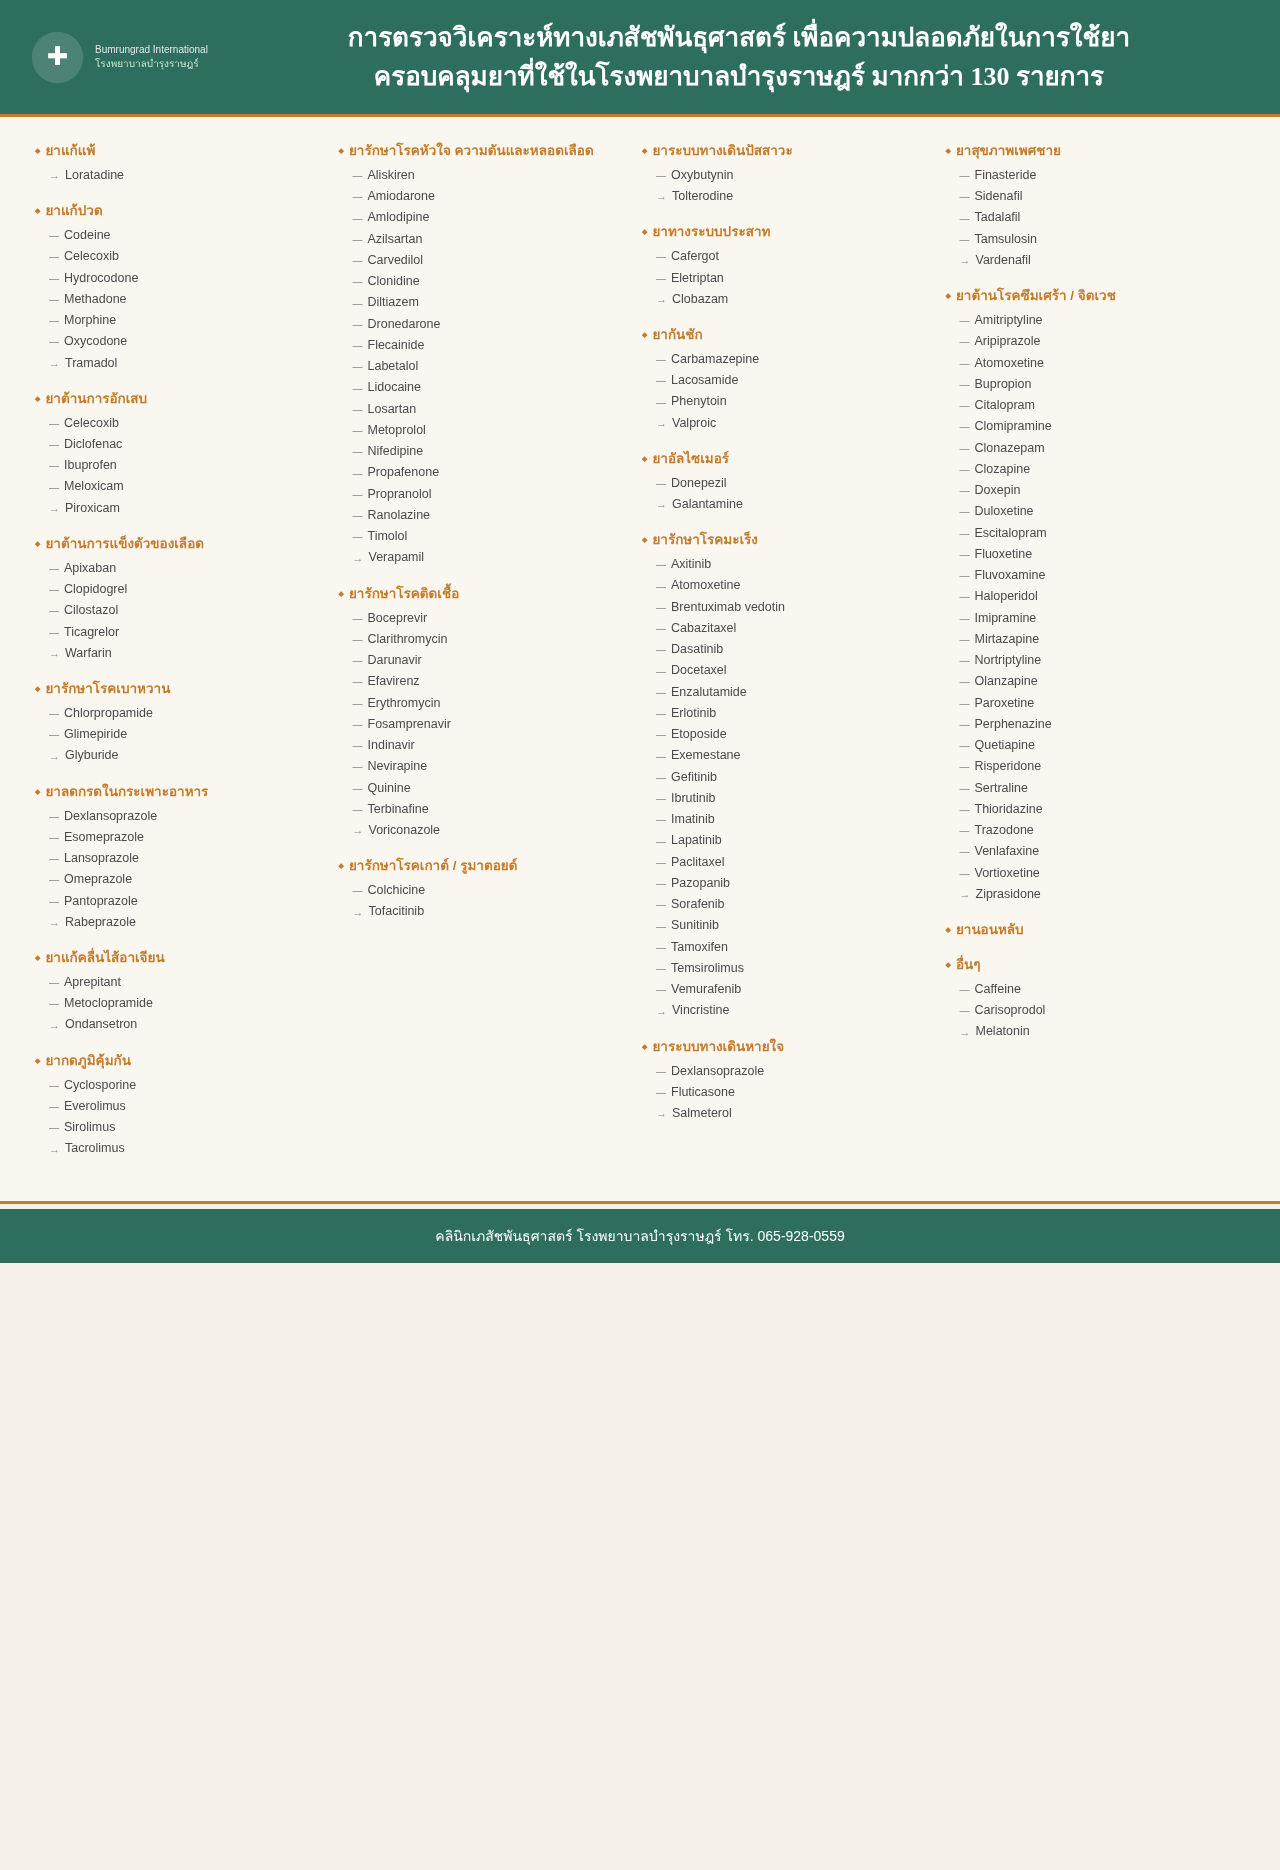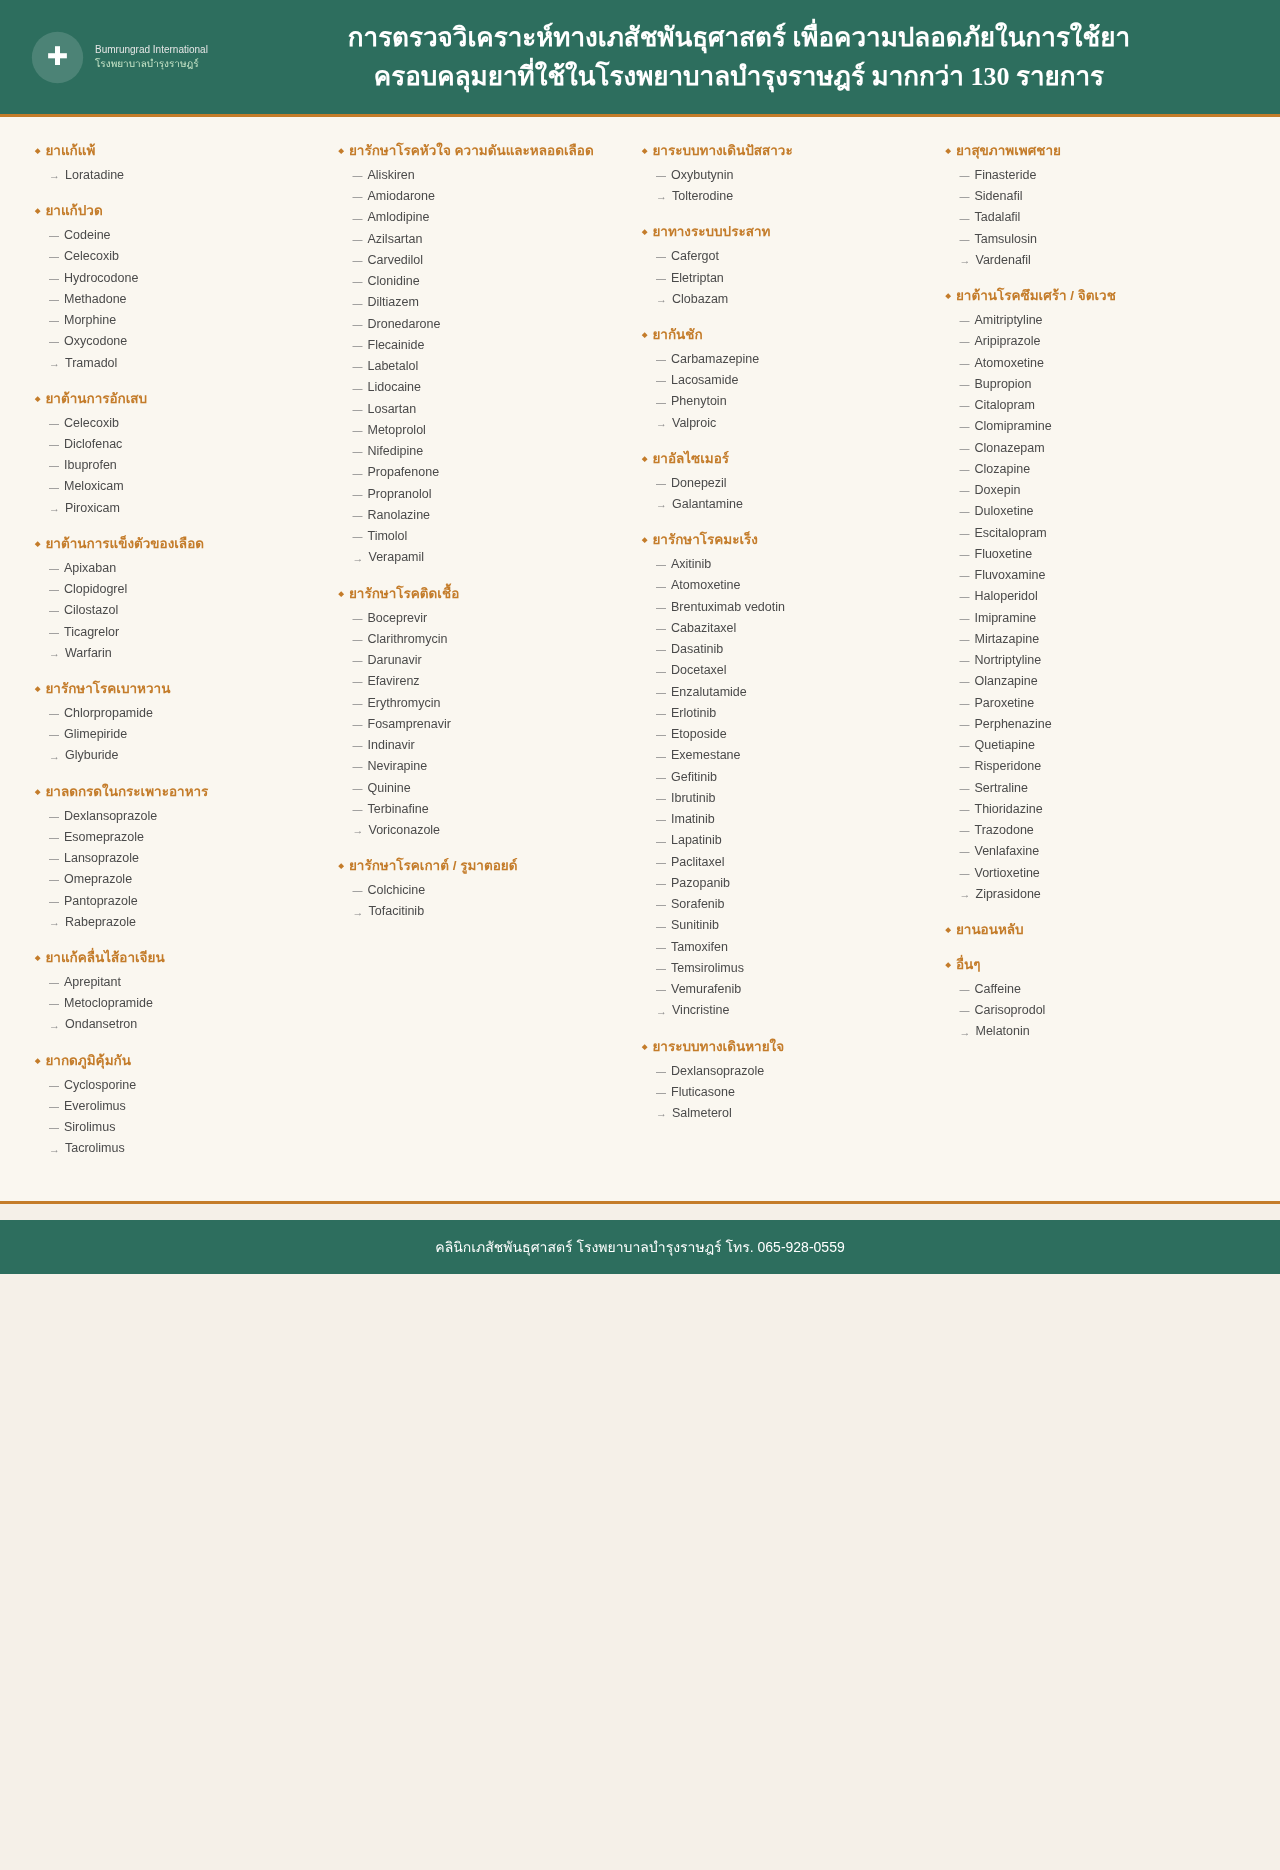--- a/index.html
+++ b/index.html
@@ -116,21 +116,21 @@
       color: #888;
       font-size: 11px;
     }
 
     .footer {
       background: #2d6e5e;
       color: white;
       text-align: center;
       padding: 16px;
       font-size: 14px;
-      margin-top: 16px;
+      margin-top: 5px;
     }
 
     .divider {
       height: 3px;
       background: #c47c2a;
       margin: 0;
     }
   </style>
 </head>
 <body>

